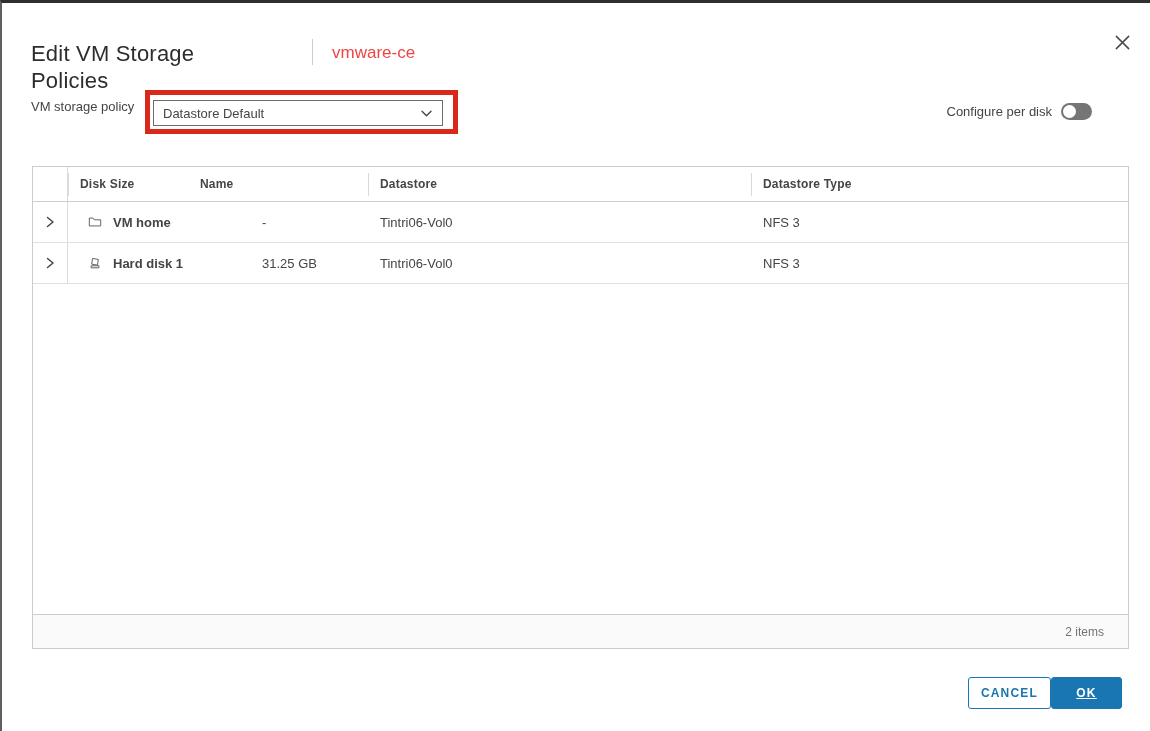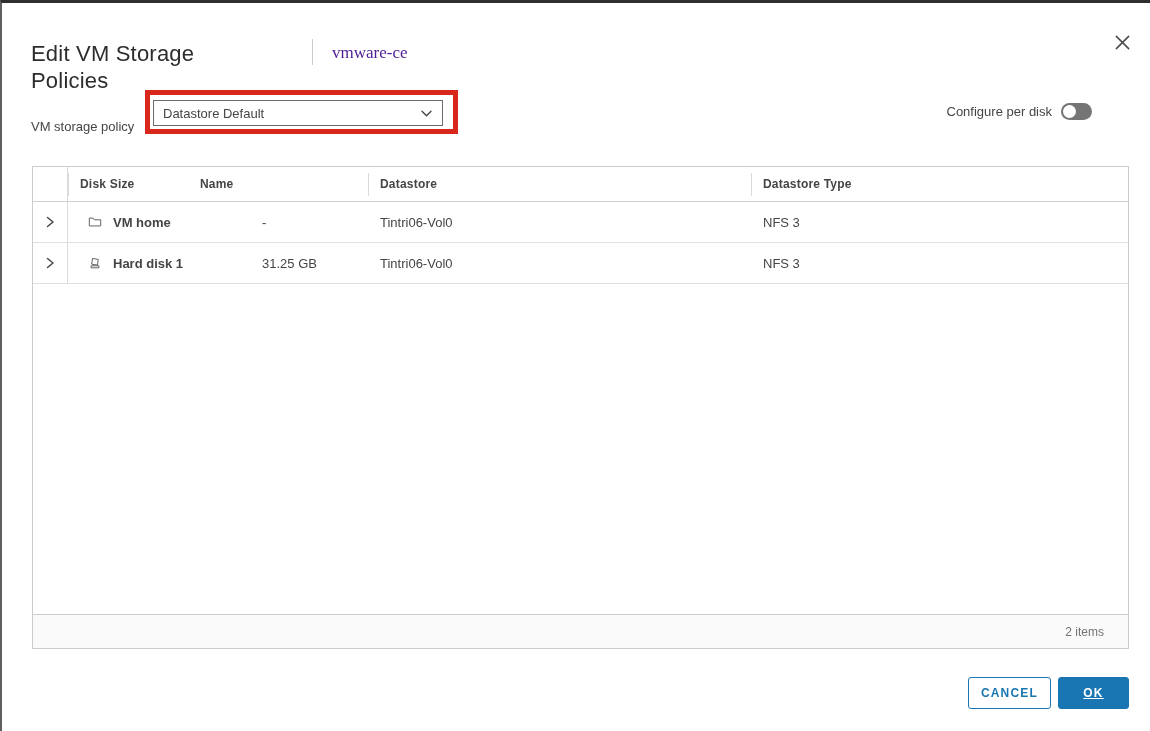--- a/index.html
+++ b/index.html
@@ -22,31 +22,31 @@
     position: absolute; left: 29px; top: 37px; width: 205px;
     font-size: 22px; line-height: 27px; font-weight: 300;
     color: #2d2d2d; letter-spacing: 0.2px;
   }
   .title-divider {
     position: absolute; left: 310px; top: 36px;
     width: 1px; height: 26px; background: #cccccc;
   }
   .subtitle {
     position: absolute; left: 330px; top: 40px;
-    font-size: 17px; font-weight: 300; color: #4c1d95; font-family: Liberation Serif, serif;
+    font-size: 17px; font-weight: 300; color: #ef4444;
   }
   .close-btn {
     position: absolute; left: 1108px; top: 27px;
     width: 24px; height: 24px;
     background: none; border: none; cursor: pointer;
     display: flex; align-items: center; justify-content: center;
   }
   
   .policy-label {
-    position: absolute; left: 29px; top: 116px;
+    position: absolute; left: 29px; top: 96px;
     font-size: 13px; color: #454545;
   }
   .annotation-box {
     position: absolute; left: 143px; top: 87px;
     width: 313px; height: 44px;
     border: 5px solid #d8281b;
     pointer-events: none;
   }
   .policy-select {
     position: absolute; left: 151px; top: 97px;
@@ -112,21 +112,21 @@
   .grid-body-empty { flex: 1 1 auto; background: #ffffff; }
   .grid-footer {
     flex: 0 0 34px; height: 34px;
     background: #fafafa; border-top: 1px solid #cccccc;
     display: flex; align-items: center; justify-content: flex-end;
     padding-right: 24px; font-size: 12px; color: #737373;
   }
   
   .actions {
     position: absolute; top: 674px; left: 966px;
-    display: flex; gap: 7px;
+    display: flex; 
   }
   .btn {
     height: 32px; border-radius: 3px;
     font-family: "Liberation Sans", sans-serif;
     font-size: 12px; font-weight: 600; letter-spacing: 1.2px;
     cursor: pointer; display: flex; align-items: center; justify-content: center;
   }
   .btn-cancel {
     width: 83px; background: #ffffff;
     border: 1px solid #1a76b2; color: #1a76b2;

